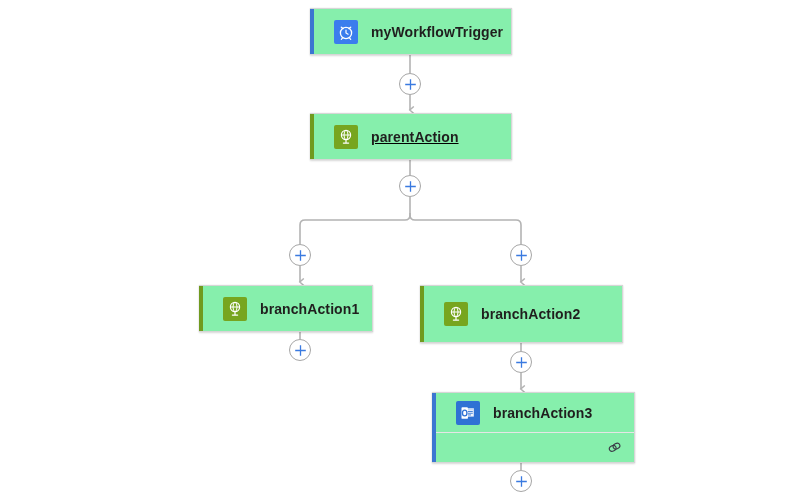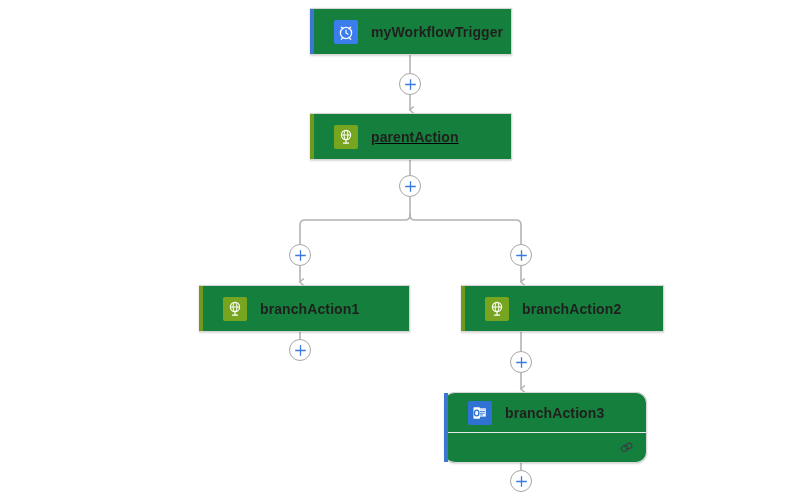--- a/index.html
+++ b/index.html
@@ -27,21 +27,21 @@
     top: 0;
     width: 800px;
     height: 500px;
     pointer-events: none;
   }
 
   
   .node {
     position: absolute;
     box-sizing: border-box;
-    background: #15803d;
+    background: #86efac;
     border: 1px solid #d6d6d6;
     border-left: none;
     box-shadow: 0 1px 2px rgba(0,0,0,0.14), 0 0 1px rgba(0,0,0,0.12);
     display: flex;
     flex-direction: column;
   }
   .accent {
     position: absolute;
     left: 0;
     top: 0;
@@ -162,53 +162,53 @@
           <ellipse cx="9" cy="7" rx="2" ry="4.6" fill="none" stroke="#ffffff" stroke-width="1"></ellipse>
           <path d="M4.6 7 L13.4 7" stroke="#ffffff" stroke-width="1"></path>
           <path d="M9 11.6 L9 14.4" stroke="#ffffff" stroke-width="1.2" stroke-linecap="round"></path>
           <path d="M6.4 15.1 L11.6 15.1" stroke="#ffffff" stroke-width="1.3" stroke-linecap="round"></path>
         </svg>
       </span>
       <span class="node-label">parentAction</span>
     </div>
   </div>
 
-  <div class="node" style="left:199px; top:285px; width:211px; height:47px;text-align:center;">
+  <div class="node" style="left:199px; top:285px; width:174px; height:47px;text-align:center;">
     <span class="accent" style="background:#709a1f;"></span>
     <div class="node-header">
       <span class="node-icon" style="background:#77a51f;">
         <svg width="18" height="18" viewBox="0 0 18 18">
           <circle cx="9" cy="7" r="4.6" fill="none" stroke="#ffffff" stroke-width="1.2"></circle>
           <ellipse cx="9" cy="7" rx="2" ry="4.6" fill="none" stroke="#ffffff" stroke-width="1"></ellipse>
           <path d="M4.6 7 L13.4 7" stroke="#ffffff" stroke-width="1"></path>
           <path d="M9 11.6 L9 14.4" stroke="#ffffff" stroke-width="1.2" stroke-linecap="round"></path>
           <path d="M6.4 15.1 L11.6 15.1" stroke="#ffffff" stroke-width="1.3" stroke-linecap="round"></path>
         </svg>
       </span>
       <span class="node-label">branchAction1</span>
     </div>
   </div>
 
-  <div class="node" style="left:420px; top:285px; width:203px; height:47px;margin-left:41px;">
+  <div class="node" style="left:420px; top:285px; width:203px; height:58px;">
     <span class="accent" style="background:#709a1f;"></span>
     <div class="node-header">
       <span class="node-icon" style="background:#77a51f;">
         <svg width="18" height="18" viewBox="0 0 18 18">
           <circle cx="9" cy="7" r="4.6" fill="none" stroke="#ffffff" stroke-width="1.2"></circle>
           <ellipse cx="9" cy="7" rx="2" ry="4.6" fill="none" stroke="#ffffff" stroke-width="1"></ellipse>
           <path d="M4.6 7 L13.4 7" stroke="#ffffff" stroke-width="1"></path>
           <path d="M9 11.6 L9 14.4" stroke="#ffffff" stroke-width="1.2" stroke-linecap="round"></path>
           <path d="M6.4 15.1 L11.6 15.1" stroke="#ffffff" stroke-width="1.3" stroke-linecap="round"></path>
         </svg>
       </span>
       <span class="node-label">branchAction2</span>
     </div>
   </div>
 
-  <div class="node" style="left:444px; top:392px; width:203px; height:71px;border-radius:11px;">
+  <div class="node" style="left:432px; top:392px; width:203px; height:71px;">
     <span class="accent" style="background:#3b76d1;"></span>
     <div class="node-header">
       <span class="node-icon" style="background:#2f72d4;">
         <svg width="18" height="18" viewBox="0 0 18 18">
           <rect x="7.6" y="4.4" width="7.2" height="8.2" fill="#ffffff" opacity="0.92"></rect>
           <rect x="7.6" y="4.4" width="7.2" height="1.9" fill="#c6d9f2"></rect>
           <rect x="8.6" y="7.1" width="5.2" height="0.85" fill="#2f72d4"></rect>
           <rect x="8.6" y="8.8" width="5.2" height="0.85" fill="#2f72d4"></rect>
           <rect x="8.6" y="10.5" width="3.4" height="0.85" fill="#2f72d4"></rect>
           <rect x="2.5" y="3.2" width="6.4" height="11.6" rx="0.9" fill="#ffffff"></rect>

